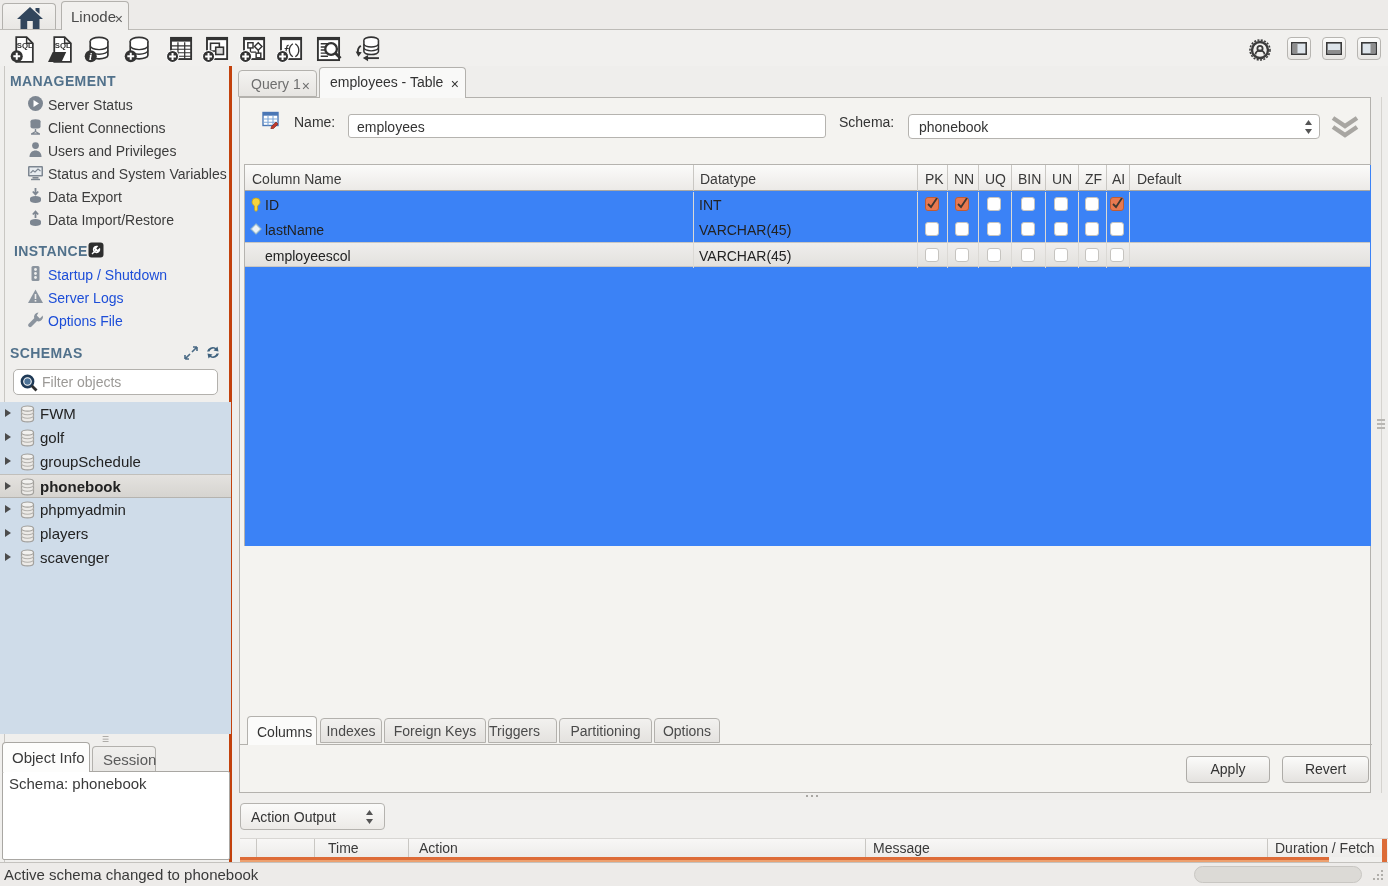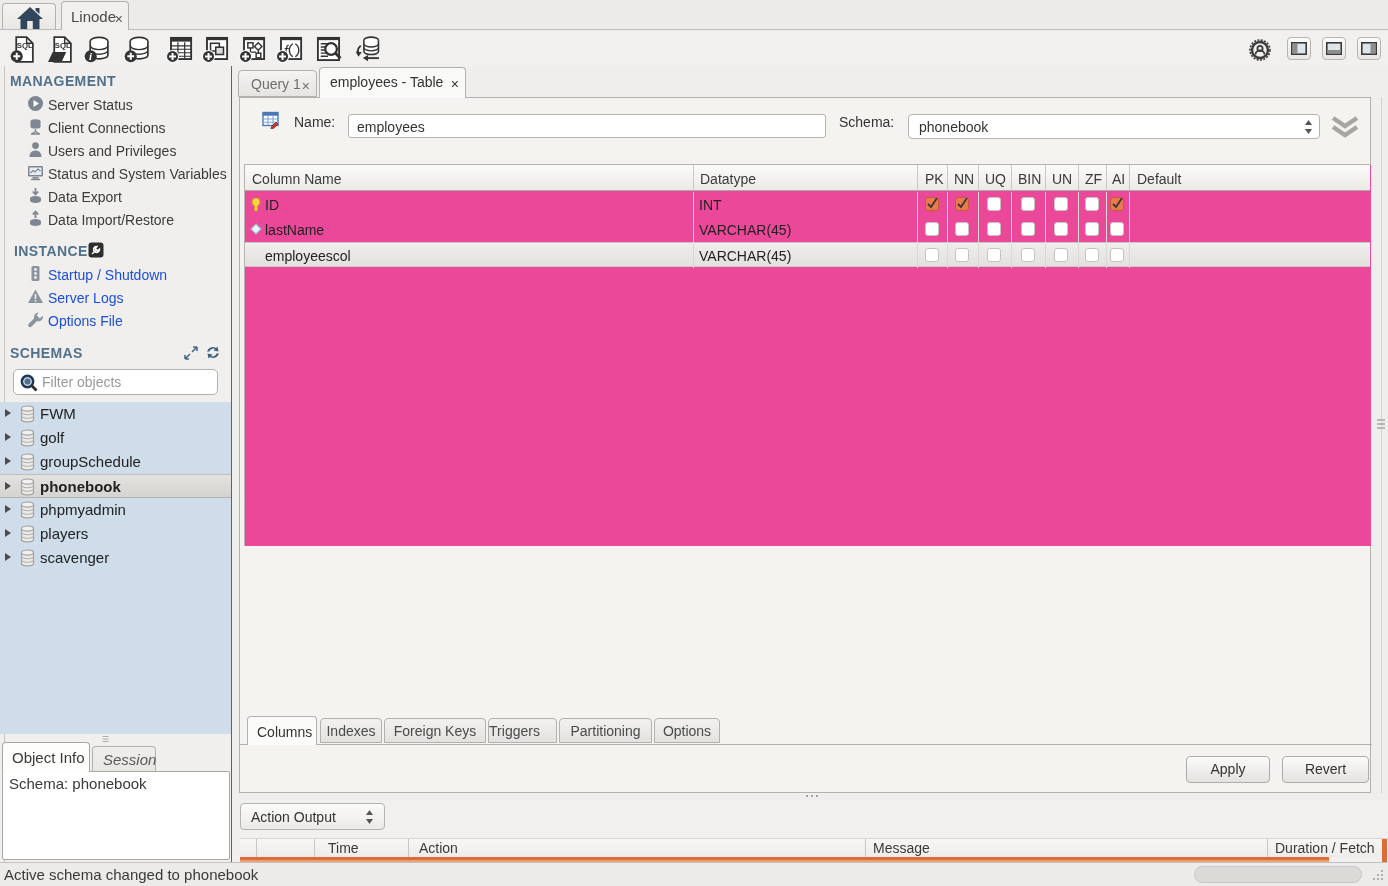--- a/index.html
+++ b/index.html
@@ -17,56 +17,56 @@
 #linodetab span.x { position:absolute; right:5px; top:9px; font-size:14px; color:#555; }
 
 
 #toolbar { position:absolute; left:0; top:30px; width:1388px; height:36px; background:#f1f0ee; }
 .tbi { position:absolute; top:6px; width:27px; height:27px; }
 
 
 .panelbtn { position:absolute; top:37px; width:24px; height:23px; background:linear-gradient(#fbfbfa,#e8e6e3); border:1px solid #b7b5b1; border-radius:4px; }
 
 
-#sidebar { position:absolute; left:0; top:66px; width:232px; height:796px; background:#f0efed; border-right:1px solid #c2410c; }
+#sidebar { position:absolute; left:0; top:66px; width:232px; height:796px; background:#f0efed; border-right:3px solid #c2410c; }
 .sechdr { font-weight:bold; font-size:14px; color:#51718b; letter-spacing:0.4px; }
 .navitem { position:absolute; left:48px; font-size:14px; color:#3c3c3c; }
 .navitem.dis { color:#1d4ed8; }
 .navico { position:absolute; left:27px; width:17px; height:17px; }
 
 
 #schemalist { position:absolute; left:0; top:336px; width:231px; height:332px; background:#cfdce9; }
 .schemarow { position:absolute; left:0; width:231px; height:24px;padding-left:20px; }
 .schemarow .arrow { position:absolute; left:5px; top:7px; width:0; height:0; border-left:6px solid #4c4c4c; border-top:4.5px solid transparent; border-bottom:4.5px solid transparent; }
 .schemarow .name { position:absolute; left:40px; top:3px; font-size:15px; color:#222; }
 #selschema { background:linear-gradient(#e4e2df,#d6d4d0); border-top:1px solid #c1bfbb; border-bottom:1px solid #b5b3af; }
 
 
 #filterbox { position:absolute; left:13px; top:303px; width:205px; height:26px; background:#fff; border:1px solid #b3b1ad; border-radius:5px; }
 #filterbox .ph { position:absolute; left:28px; top:4px; color:#9b9996; font-size:14px; }
 
 
 #objinfotab { position:absolute; left:2px; top:676px; width:88px; height:30px; background:#fdfdfc; border:1px solid #a9a7a3; border-bottom:none; border-radius:4px 4px 0 0; z-index:2; }
-#sessiontab { position:absolute; left:92px; top:680px; width:64px; height:42px; background:linear-gradient(#f0efed,#e2e0dd); border:1px solid #b3b1ad; border-bottom:none; border-radius:4px 4px 0 0;font-style:italic; }
+#sessiontab { position:absolute; left:92px; top:680px; width:64px; height:42px; background:linear-gradient(#f0efed,#e2e0dd); border:1px solid #b3b1ad; border-bottom:none; border-radius:4px 4px 0 0; }
 #objbox { position:absolute; left:2px; top:705px; width:228px; height:89px; background:#fff; border:1px solid #a9a7a3; border-radius:2px; }
 
 
 #statusbar { position:absolute; left:0; top:862px; width:1388px; height:24px; background:#edebe9; border-top:1px solid #c4c2be; z-index:6; }
 #statusbar .msg { position:absolute; left:4px; top:3px; font-size:15px; color:#3a3a3a; }
 #hscroll { position:absolute; left:1194px; top:3px; width:168px; height:17px; background:#dcdad6; border:1px solid #c8c6c2; border-radius:9px; }
 
 
 #main { position:absolute; left:233px; top:66px; width:1137px; height:796px; }
 #qtab1 { position:absolute; left:5px; top:4px; width:79px; height:27px; background:linear-gradient(#f4f3f1,#e6e4e1); border:1px solid #b3b1ad; border-radius:4px 4px 0 0; color:#6e6e6e; }
 #qtab2 { position:absolute; left:86px; top:1px; width:147px; height:31px; background:#f9f9f8; border:1px solid #b3b1ad; border-bottom:none; border-radius:4px 4px 0 0; z-index:2; }
 
 .ibox { position:absolute; background:#fff; border:1px solid #b5b3af; border-radius:3px; font-size:13px; }
 
 
-#grid { position:absolute; left:4px; top:66px; width:1127px; height:382px; background:#ec4899; border-top:1px solid #b5b3af; border-left:1px solid #b5b3af; }
+#grid { position:absolute; left:4px; top:66px; width:1127px; height:382px; background:#3b82f6; border-top:1px solid #b5b3af; border-left:1px solid #b5b3af; }
 #ghdr { position:absolute; left:0; top:0; width:1125px; height:26px; background:linear-gradient(#fbfbfa,#eceae7); border-bottom:1px solid #a9a7a3; }
 .gcol { position:absolute; top:0; height:26px; border-left:1px solid #c9c7c3; }
 .ghlabel { position:absolute; top:6px; font-size:14px; color:#3a3a3a; }
 .grow { position:absolute; left:0; width:1125px; height:25px; }
 .gtext { position:absolute; top:5px; font-size:14px; color:#222; }
 .cb { position:absolute; top:5px; width:14px; height:14px; background:#fff; border:1px solid #c6c4c0; border-radius:3px; }
 .cbc { background:#e87950; border:1px solid #c05c33; }
 #selrow { background:linear-gradient(#efeeec,#e3e1de); border-top:1px solid #c9c7c3; border-bottom:1px solid #c9c7c3; }
 
 

